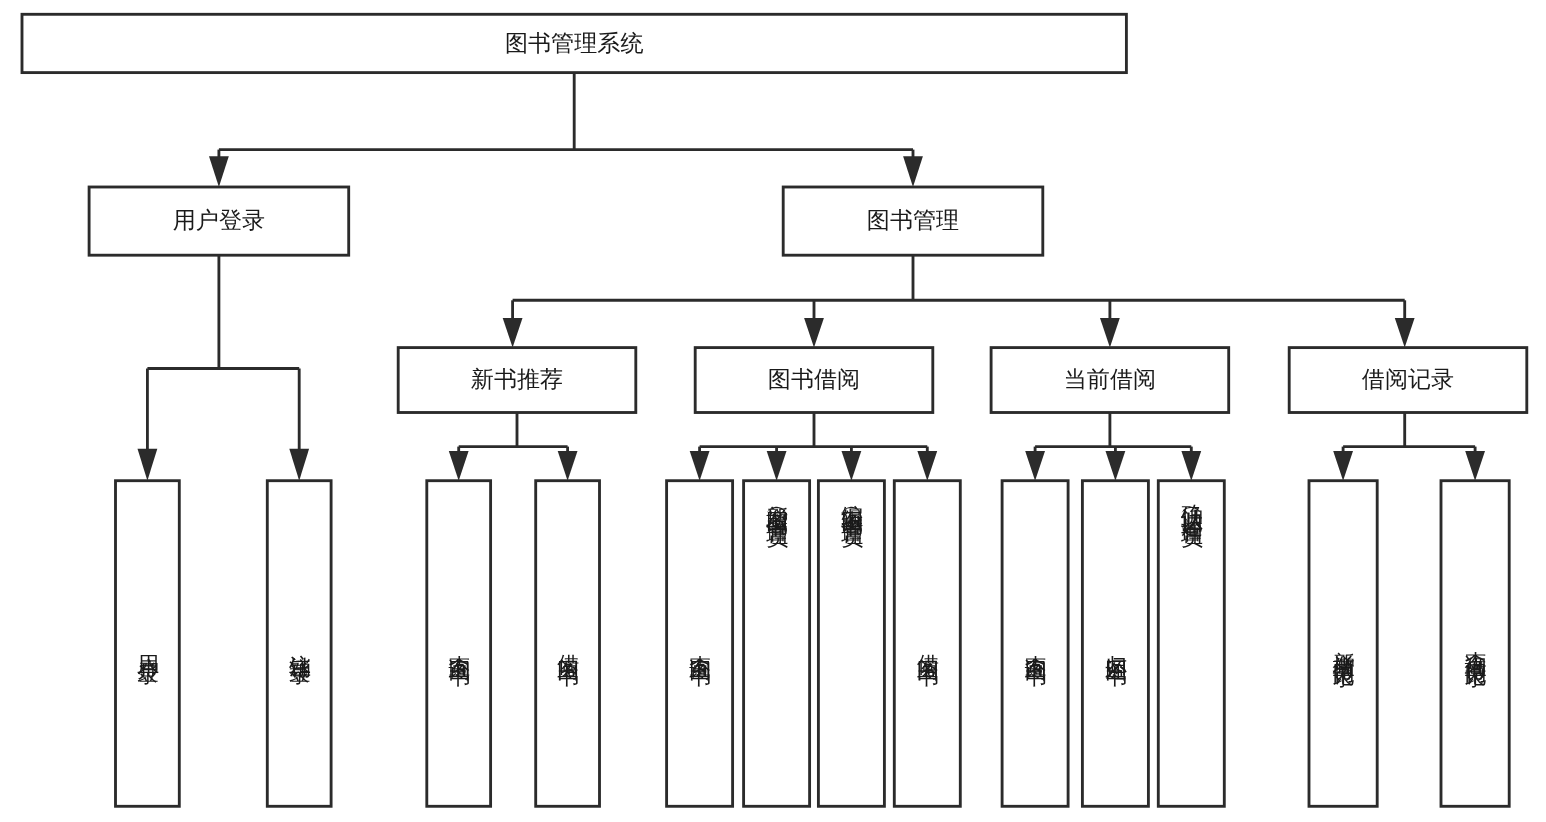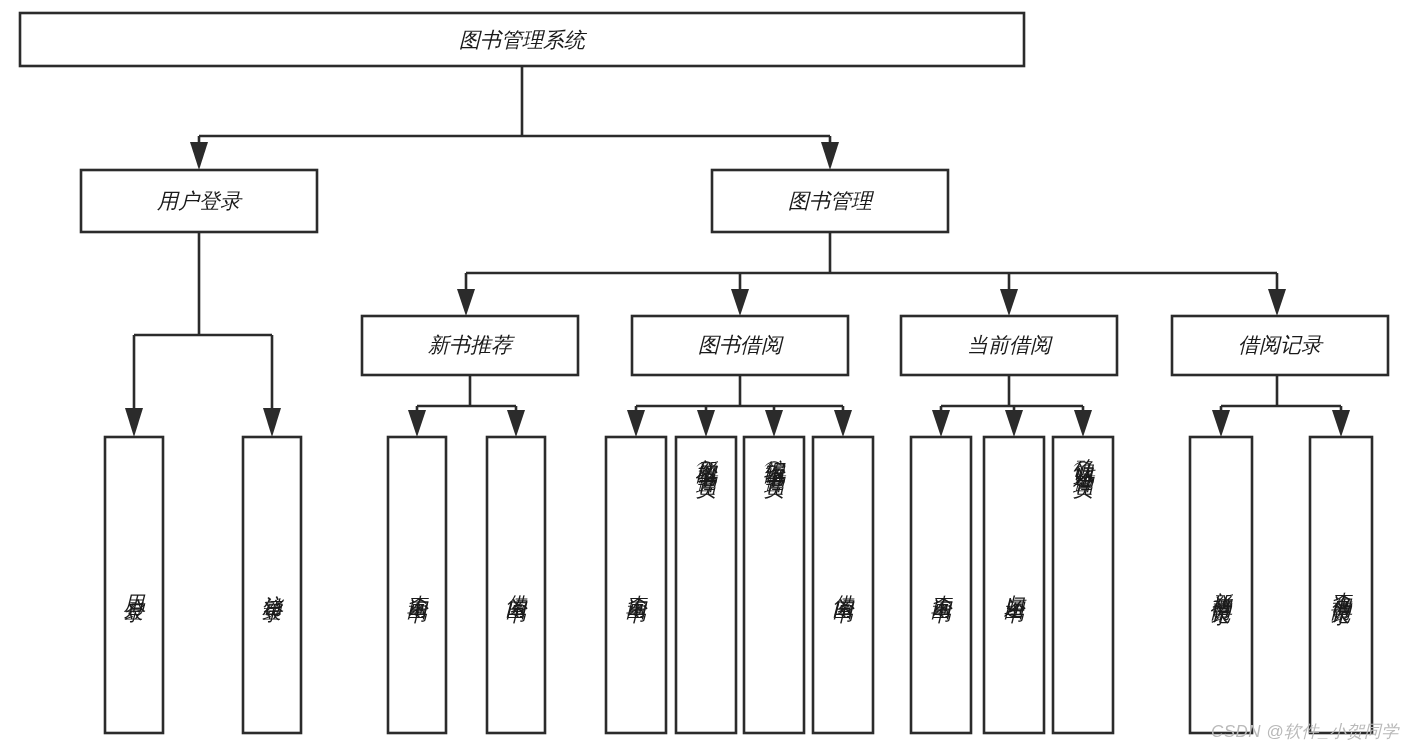--- a/index.html
+++ b/index.html
@@ -12,21 +12,20 @@
     height: 747px;
     font-family: "Liberation Sans", "DejaVu Sans", sans-serif;
     overflow: hidden;
     position: relative;
   }
   #diagram-root {
     position: relative;
     width: 1405px;
     height: 747px;
     background: #ffffff;
-    font-style: italic;
   }
   svg.flow {
     position: absolute;
     top: 0;
     left: 0;
     width: 1405px;
     height: 747px;
   }
   .nodebox {
     fill: #ffffff;
@@ -217,15 +216,14 @@
   <div class="leaf-label" style="left:911px; top:437px; width:60px; height:296px; justify-content:center; display:flex; align-items:center;">查询图书</div>
 
   <div class="leaf-label" style="left:984px; top:437px; width:60px; height:296px; justify-content:center; display:flex; align-items:center;">归还图书</div>
 
   <div class="leaf-label" style="left:1053px; top:443px; width:60px; height:290px; justify-content:flex-start; display:flex; align-items:center;">确认归还（管理员）</div>
 
   <div class="leaf-label" style="left:1190px; top:437px; width:62px; height:296px; justify-content:center; display:flex; align-items:center;">新增借阅记录</div>
 
   <div class="leaf-label" style="left:1310px; top:437px; width:62px; height:296px; justify-content:center; display:flex; align-items:center;">查询借阅记录</div>
 
-  <div class="watermark">CSDN @软件_小贺同学</div>
 
 </div>
 
 </body></html>

